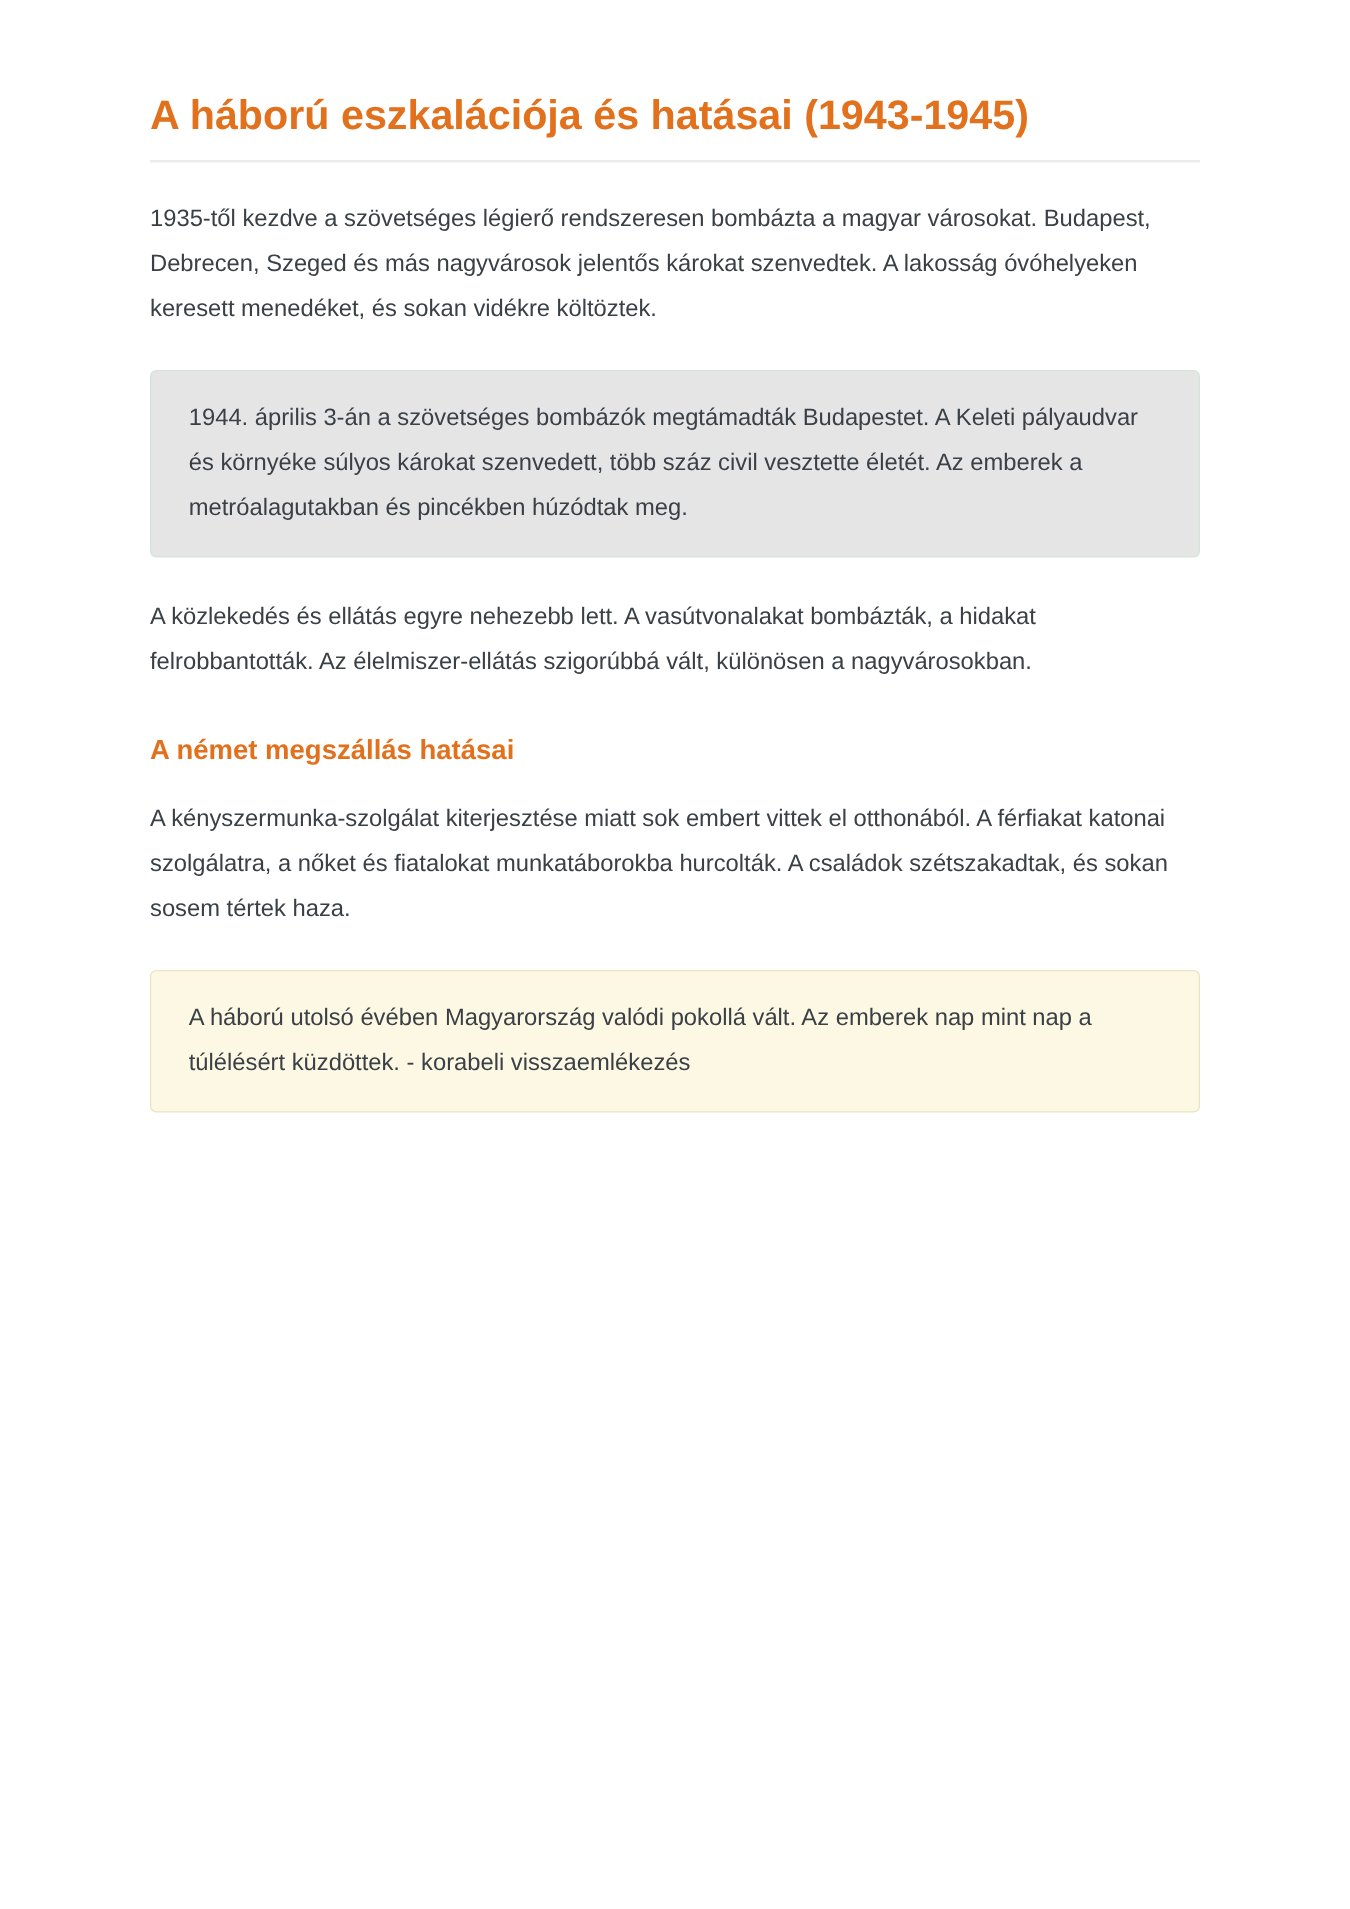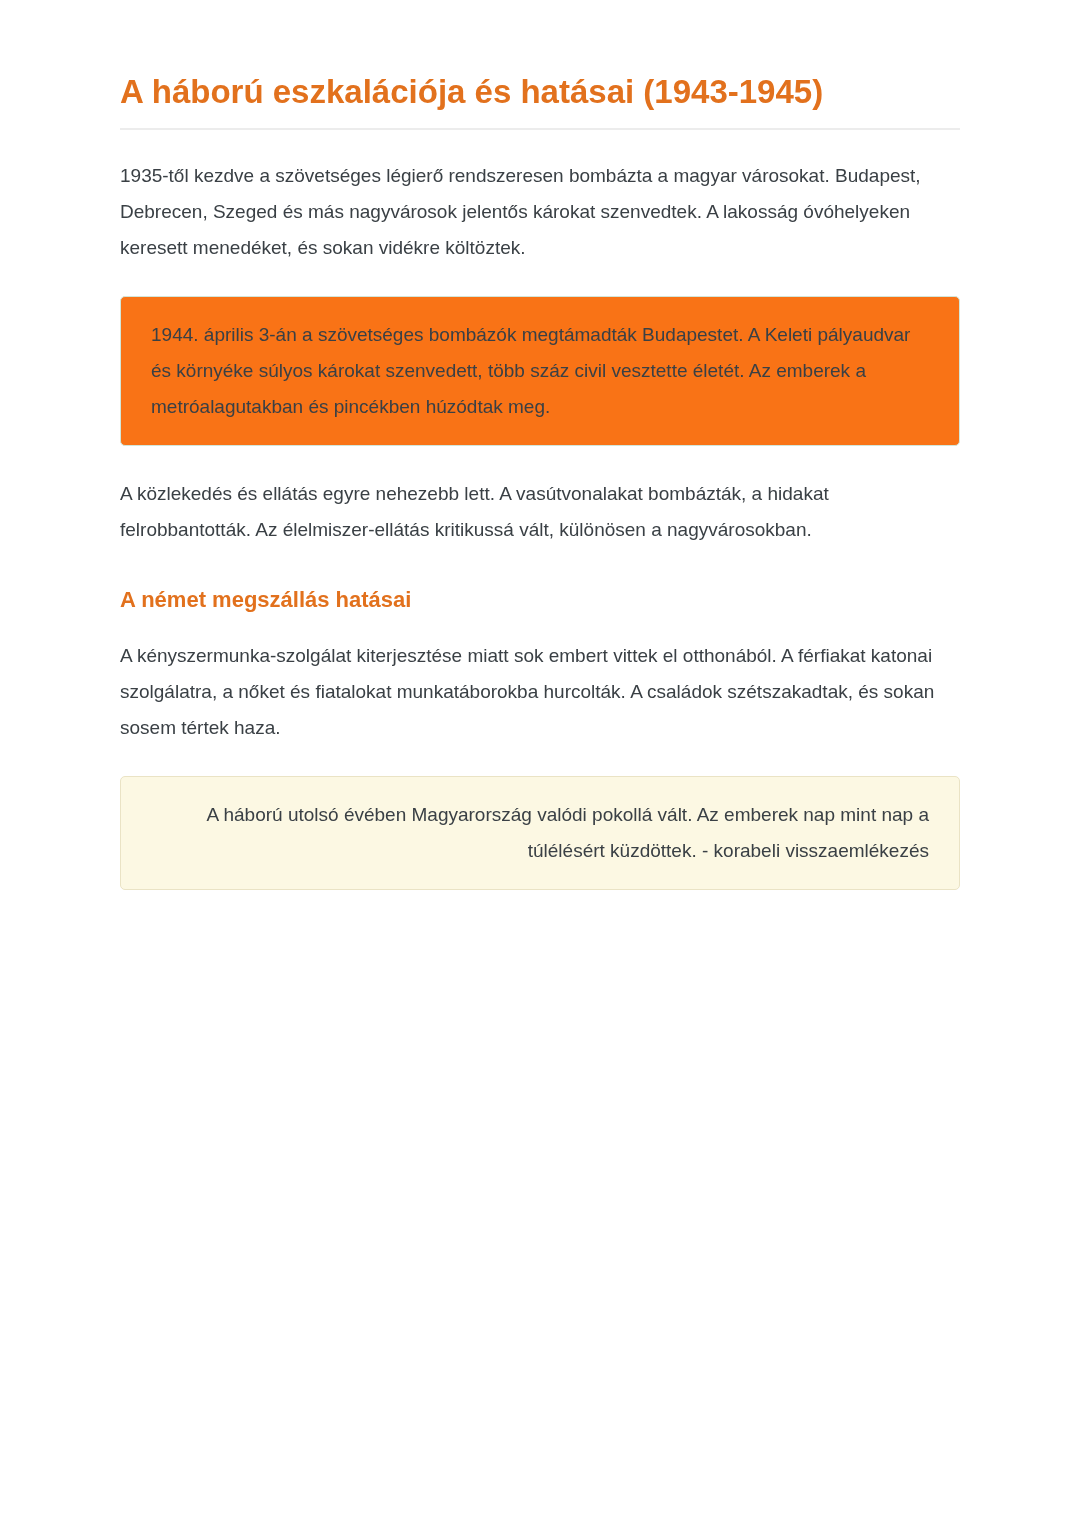--- a/index.html
+++ b/index.html
@@ -50,47 +50,46 @@
     border-radius: 5px;
     border: 1px solid transparent;
   }
   .callout p {
     margin: 0;
     font-size: 19px;
     line-height: 36px;
     color: #3a4045;
   }
   .callout.green {
-    background: #f97316;
+    background: #e5e5e5;
     border-color: #d2e6da;
   }
   .callout.yellow {
     background: #fcf8e3;
     border-color: #eae3c5;
-    text-align: right;
   }
 </style>
 </head>
 <body>
 
 <div class="page">
 
   <h1 class="page-title">A háború eszkalációja és hatásai (1943-1945)</h1>
 
   <hr class="title-divider">
 
 
 
   <p class="body-text">1935-től kezdve a szövetséges légierő rendszeresen bombázta a magyar városokat. Budapest, Debrecen, Szeged és más nagyvárosok jelentős károkat szenvedtek. A lakosság óvóhelyeken keresett menedéket, és sokan vidékre költöztek.</p>
 
   <div class="callout green">
     <p>1944. április 3-án a szövetséges bombázók megtámadták Budapestet. A Keleti pályaudvar és környéke súlyos károkat szenvedett, több száz civil vesztette életét. Az emberek a metróalagutakban és pincékben húzódtak meg.</p>
   </div>
 
-  <p class="body-text">A közlekedés és ellátás egyre nehezebb lett. A vasútvonalakat bombázták, a hidakat felrobbantották. Az élelmiszer-ellátás kritikussá vált, különösen a nagyvárosokban.</p>
+  <p class="body-text">A közlekedés és ellátás egyre nehezebb lett. A vasútvonalakat bombázták, a hidakat felrobbantották. Az élelmiszer-ellátás szigorúbbá vált, különösen a nagyvárosokban.</p>
 
   <h3 class="section-heading">A német megszállás hatásai</h3>
 
 
   <p class="body-text">A kényszermunka-szolgálat kiterjesztése miatt sok embert vittek el otthonából. A férfiakat katonai szolgálatra, a nőket és fiatalokat munkatáborokba hurcolták. A családok szétszakadtak, és sokan sosem tértek haza.</p>
 
   <div class="callout yellow">
     <p>A háború utolsó évében Magyarország valódi pokollá vált. Az emberek nap mint nap a túlélésért küzdöttek. - korabeli visszaemlékezés</p>
   </div>
 

